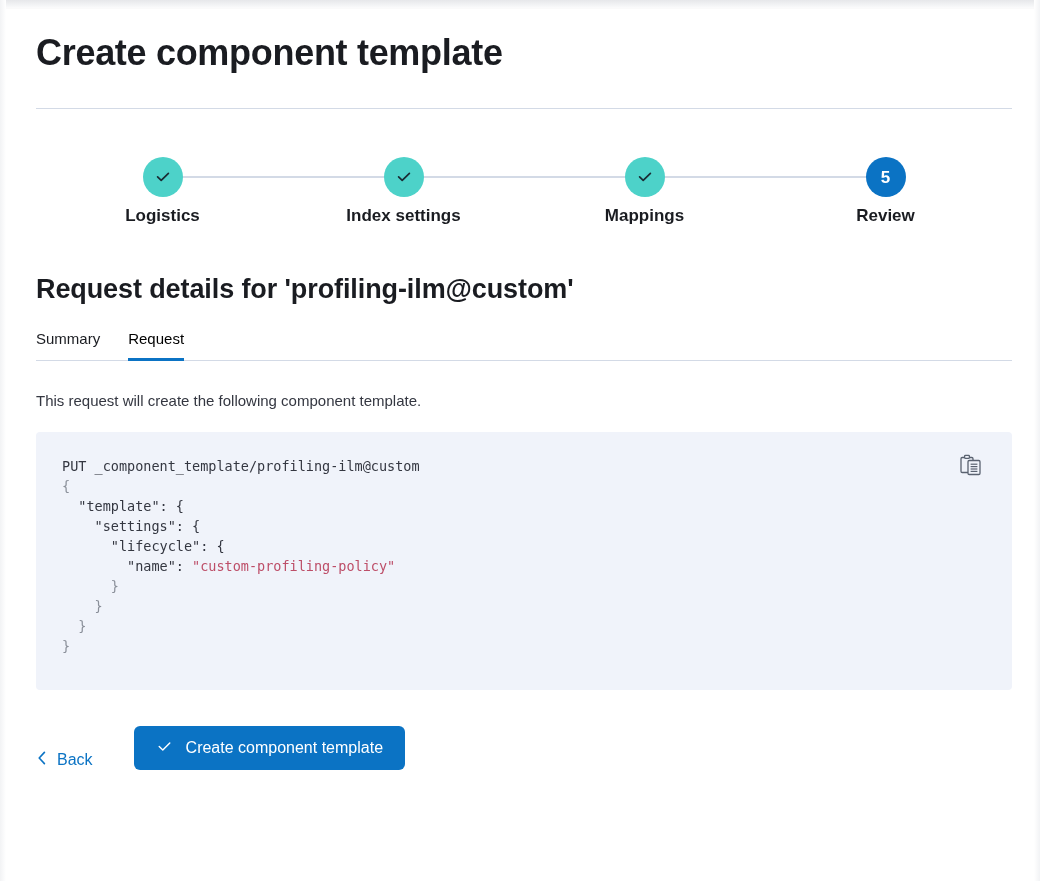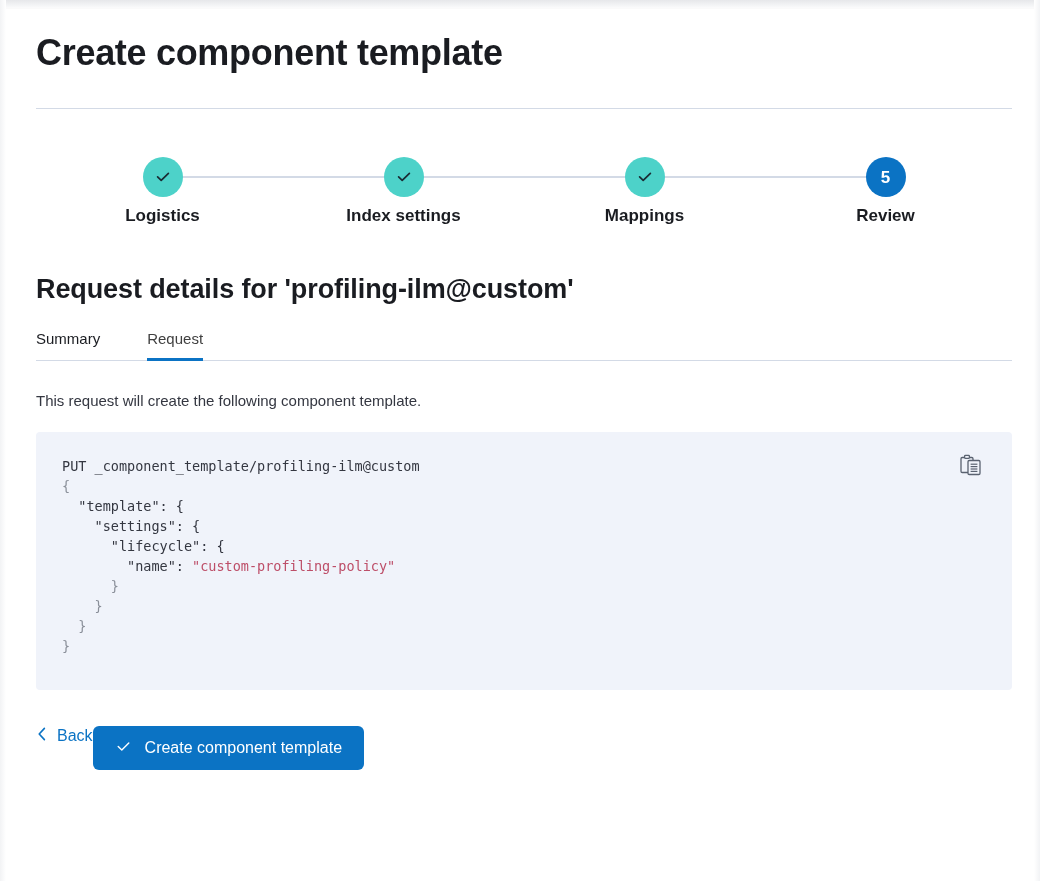--- a/index.html
+++ b/index.html
@@ -136,23 +136,22 @@
     font-weight: 400;
     color: #1a1c21;
     cursor: pointer;
     background: none;
     border: none;
     border-bottom: 3px solid transparent;
     margin-bottom: -1px;
     font-family: "Liberation Sans", sans-serif;
   }
   .tab.active {
-    color: #404040;
+    color: #000000;
     border-bottom-color: #0b73c4;
-    margin-left: 19px;
   }
 
   
   .description {
     margin: 0;
     padding-top: 29px;
     font-size: 15px;
     line-height: 22px;
     color: #343741;
   }
@@ -188,21 +187,22 @@
     background: none;
     border: none;
     padding: 0;
     line-height: 0;
   }
 
   
   .footer {
     margin-top: 36px;
     display: flex;
-    align-items: flex-start;
+    align-items: flex-end;
+    gap: 41px;
   }
   .back-btn {
     display: inline-flex;
     align-items: center;
     gap: 9px;
     background: none;
     border: none;
     cursor: pointer;
     padding: 0;
     font-family: "Liberation Sans", sans-serif;

